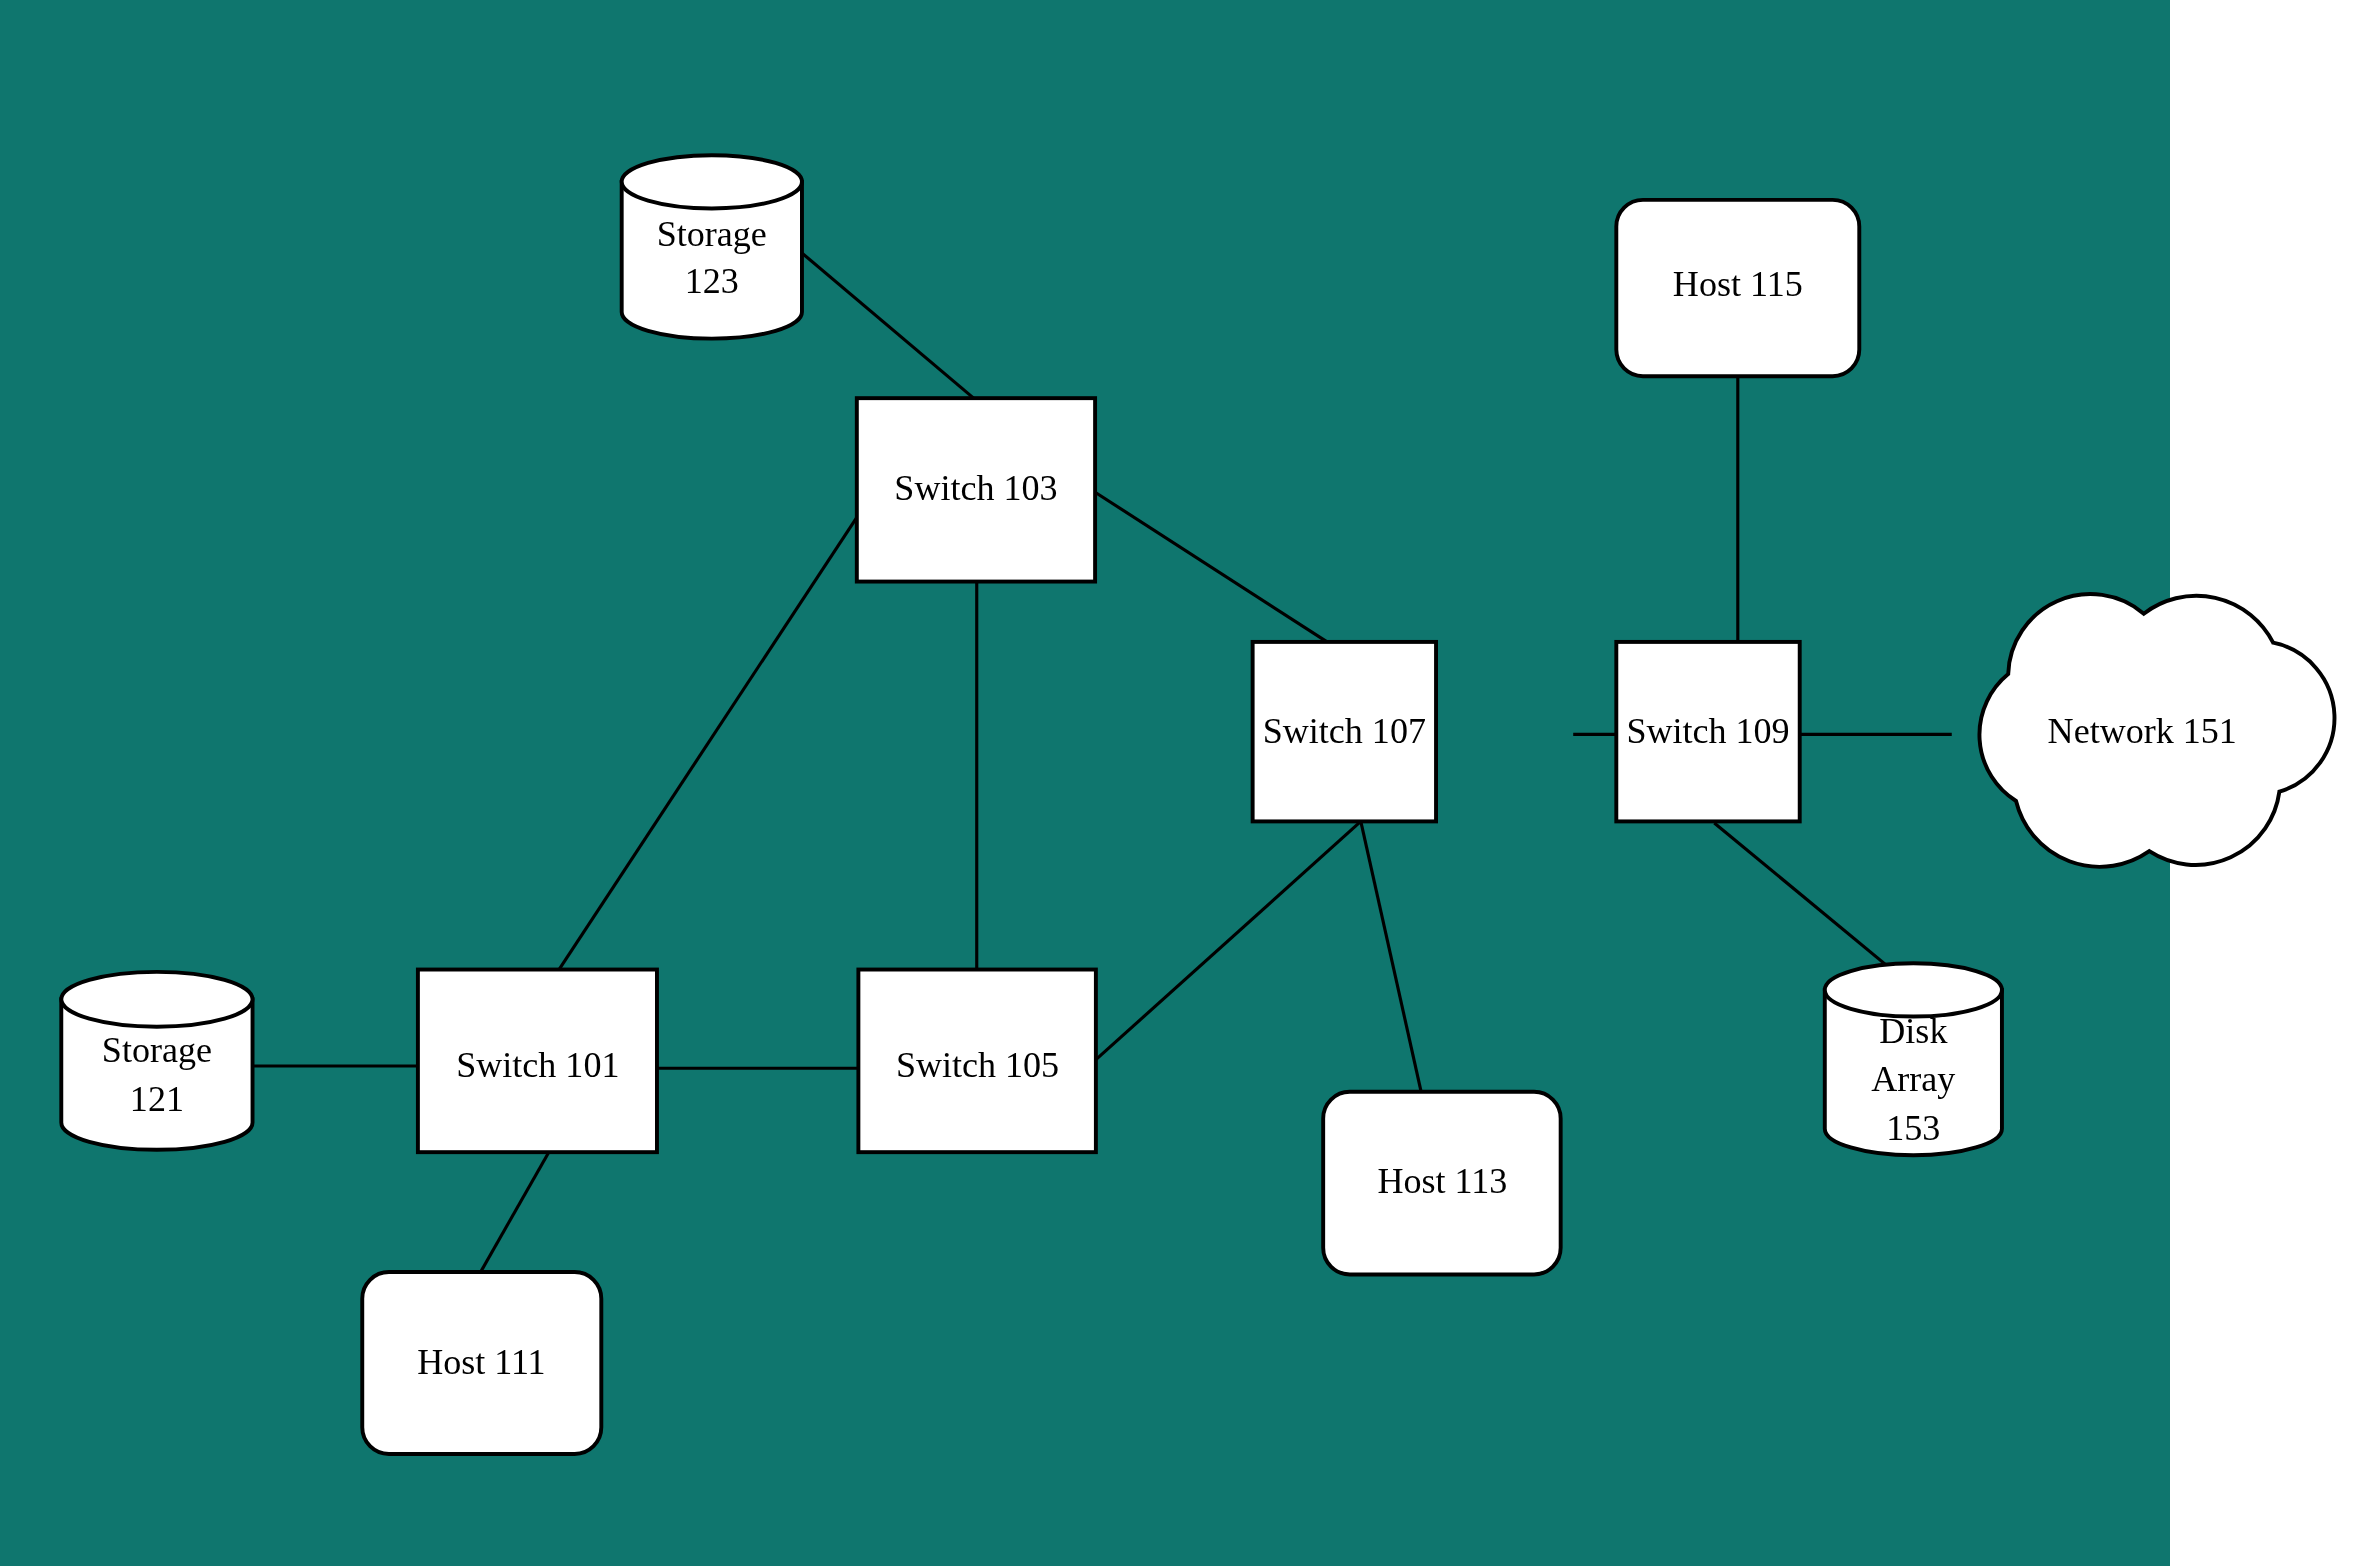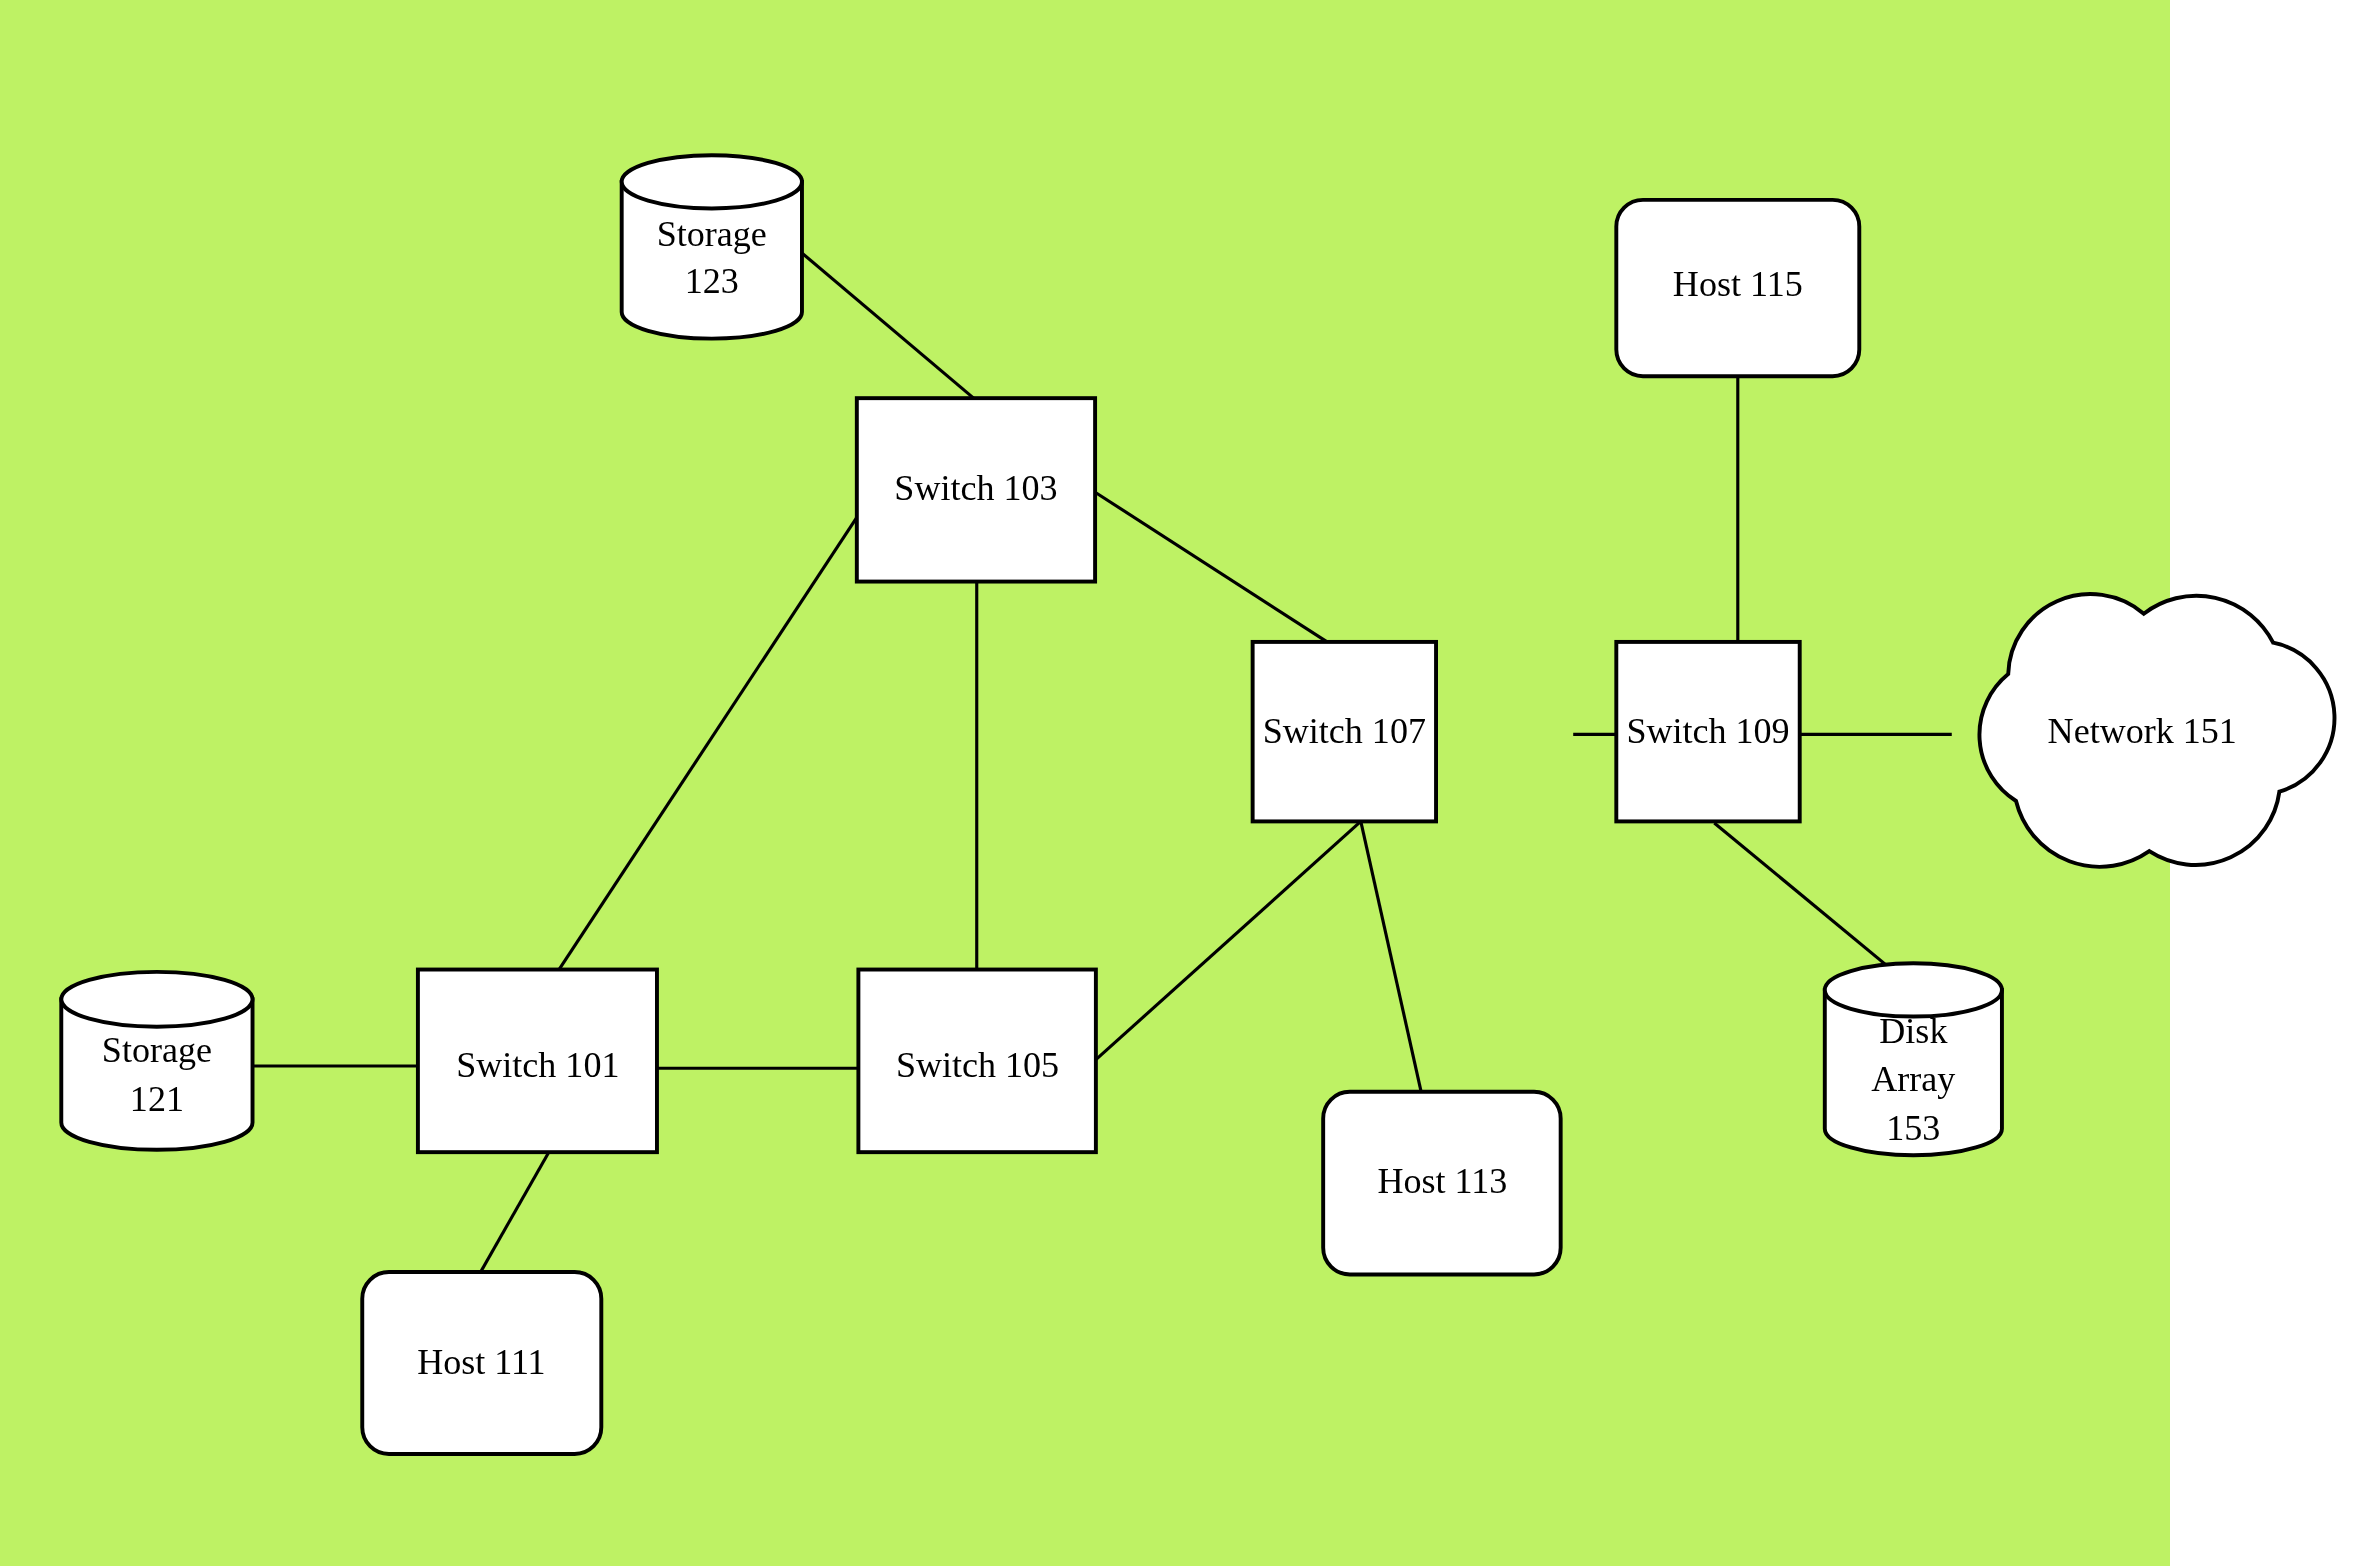--- a/index.html
+++ b/index.html
@@ -11,21 +11,21 @@
   body {
     width: 2354px;
     height: 1566px;
     overflow: hidden;
     font-family: "Liberation Serif", "DejaVu Serif", serif;
   }
   #diagram-root {
     position: relative;
     width: 2170px;
     height: 1566px;
-    background: #bef264;
+    background: #0f766e;
   }
   #diagram-svg {
     position: absolute;
     top: 0;
     left: 0;
     width: 2354px;
     height: 1566px;
     display: block;
   }
   .node-label {

